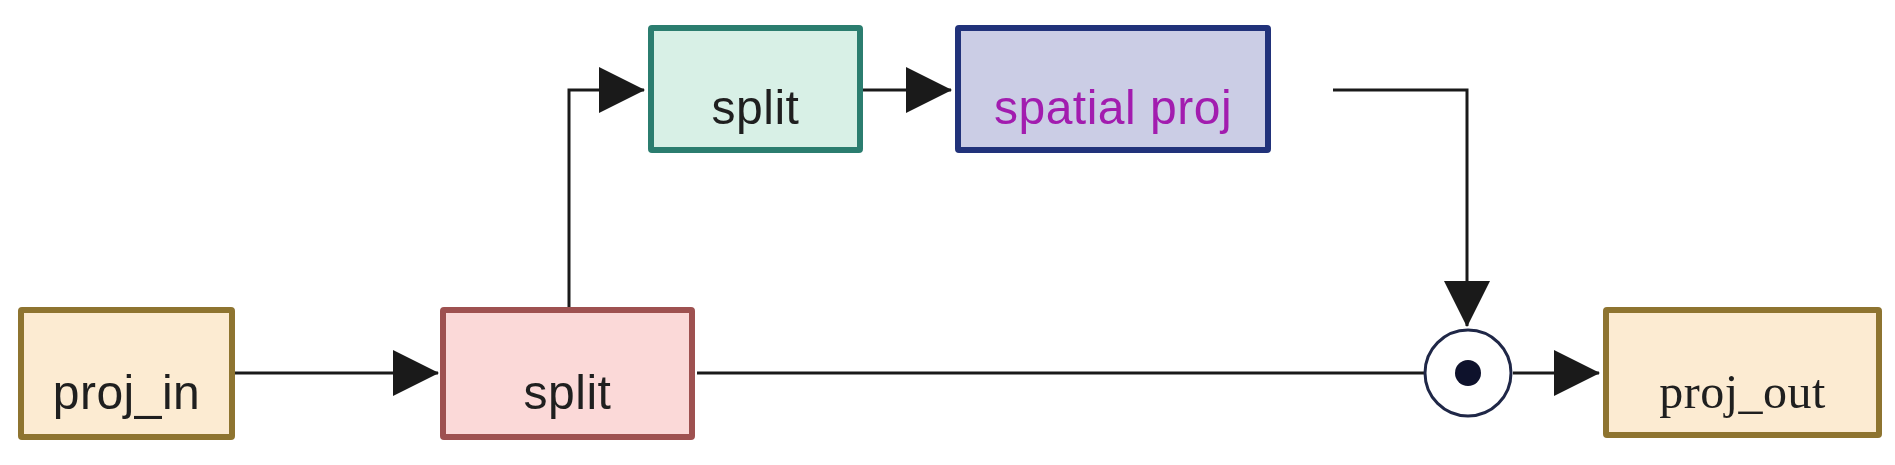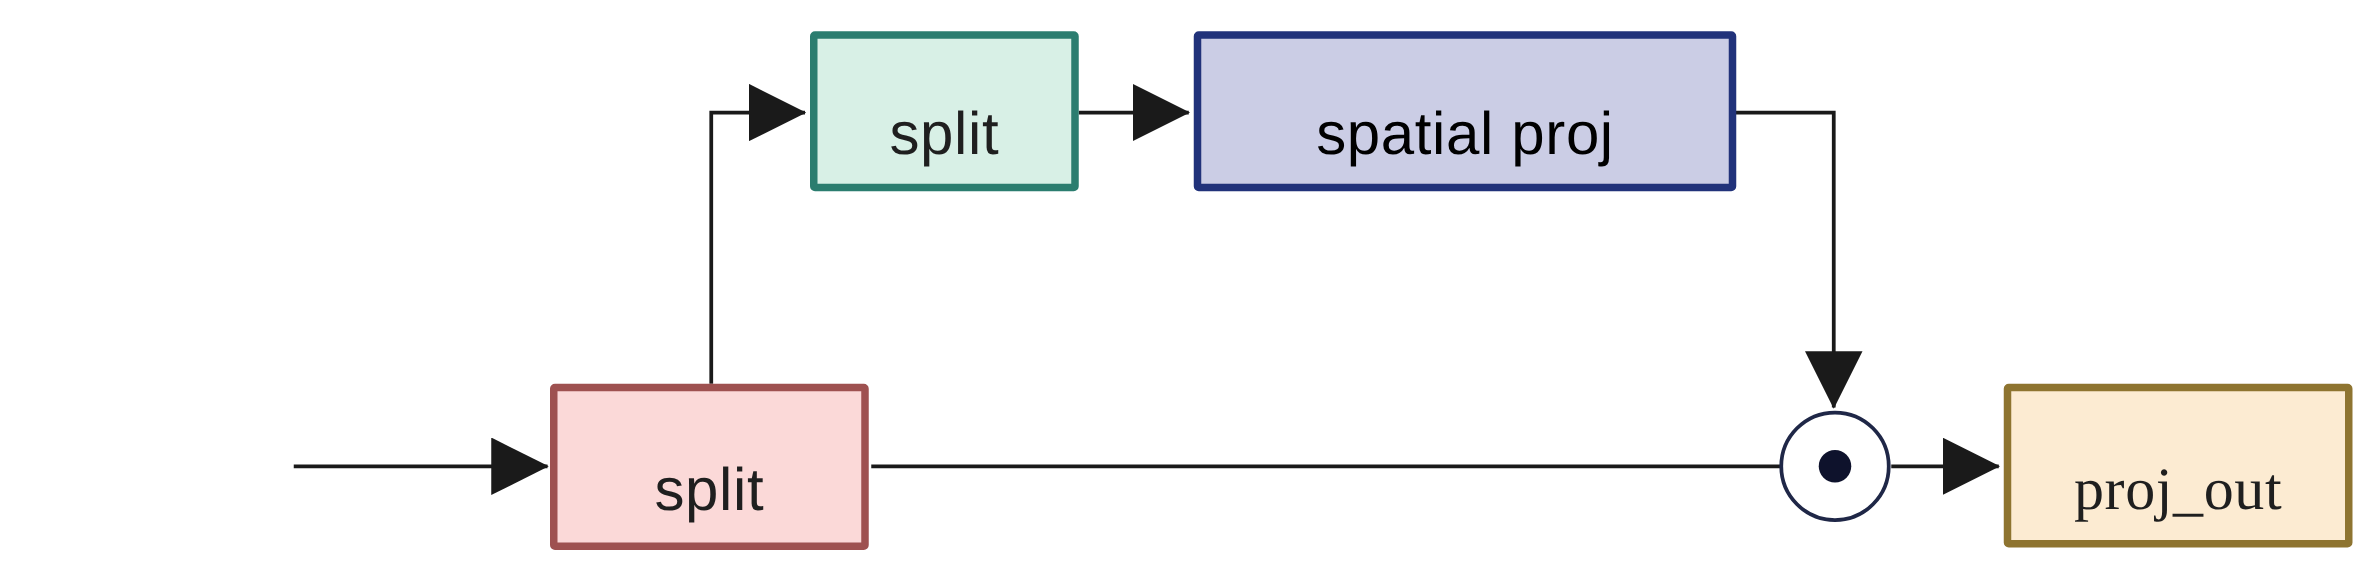--- a/index.html
+++ b/index.html
@@ -63,30 +63,33 @@
     <line x1="697" y1="373" x2="1424" y2="373" stroke-width="3" style="stroke: rgb(26, 26, 26);"></line>
 
     <line x1="1513" y1="373" x2="1599" y2="373" stroke-width="3" marker-end="url(#arrow)" style="stroke: rgb(26, 26, 26);"></line>
 
     <g>
       <circle cx="1468" cy="373" r="43" stroke-width="3" style="fill: rgb(255, 255, 255); stroke: rgb(31, 39, 71);"></circle>
       <circle cx="1468" cy="373" r="13" style="fill: rgb(14, 18, 44);"></circle>
     </g>
   </svg>
 
+  <div class="node" style="left: 18px; top: 307px; width: 217px; height: 133px; background-color: rgb(252, 235, 210); border-color: rgb(142, 116, 48); color: rgb(31, 31, 31);">
+    <span class="node-label">proj_in</span>
+  </div>
 
   <div class="node" style="left: 440px; top: 307px; width: 255px; height: 133px; background-color: rgb(251, 217, 216); border-color: rgb(158, 81, 80); color: rgb(31, 31, 31);">
     <span class="node-label">split</span>
   </div>
 
   <div class="node" style="left: 648px; top: 25px; width: 215px; height: 128px; background-color: rgb(216, 240, 230); border-color: rgb(43, 125, 111); color: rgb(31, 31, 31);">
     <span class="node-label">split</span>
   </div>
 
-  <div class="node" style="left: 955px; top: 25px; width: 434px; height: 128px; background-color: rgb(203, 205, 229); border-color: rgb(33, 50, 122); color: #000000;">
+  <div class="node" style="left: 955px; top: 25px; width: 316px; height: 128px; background-color: rgb(203, 205, 229); border-color: rgb(33, 50, 122); color: #a21caf;">
     <span class="node-label">spatial proj</span>
   </div>
 
   <div class="node" style="left: 1603px; top: 307px; width: 279px; height: 131px; background-color: rgb(252, 235, 210); border-color: rgb(142, 116, 48); color: rgb(31, 31, 31); font-family: Liberation Serif, serif;">
     <span class="node-label">proj_out</span>
   </div>
 
 </div>
 
 </body></html>

